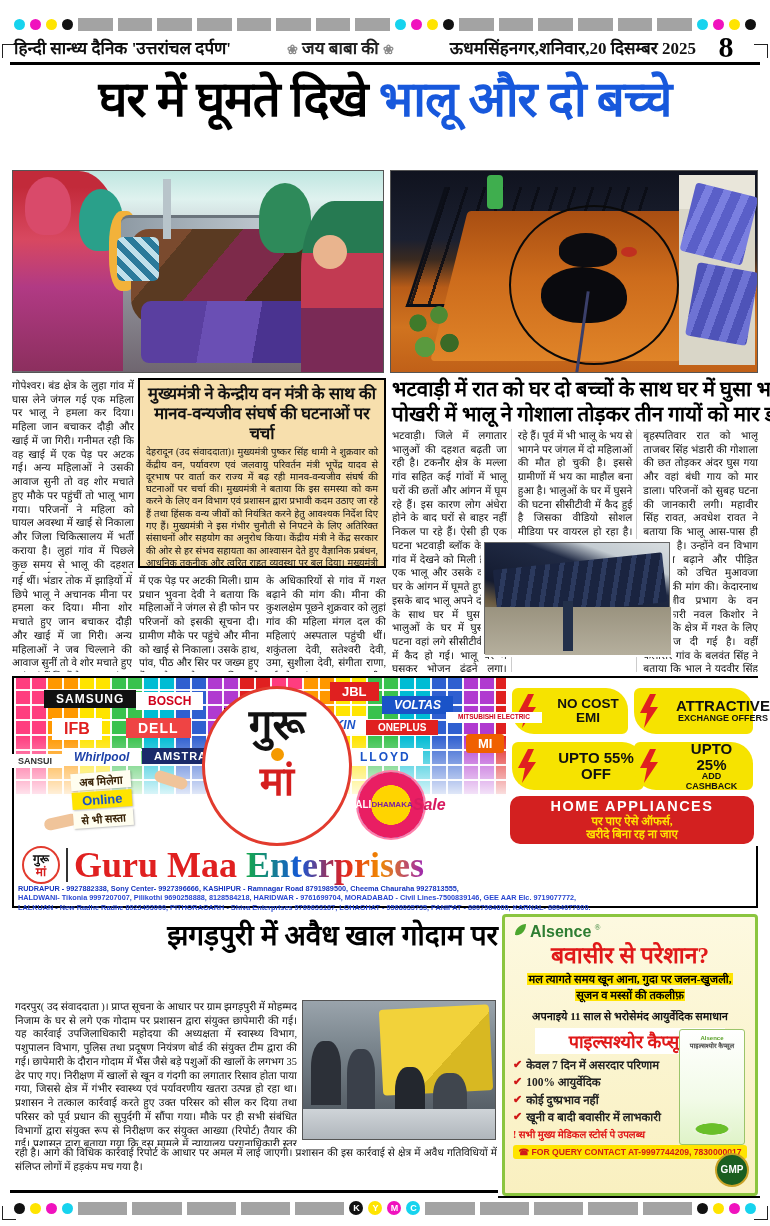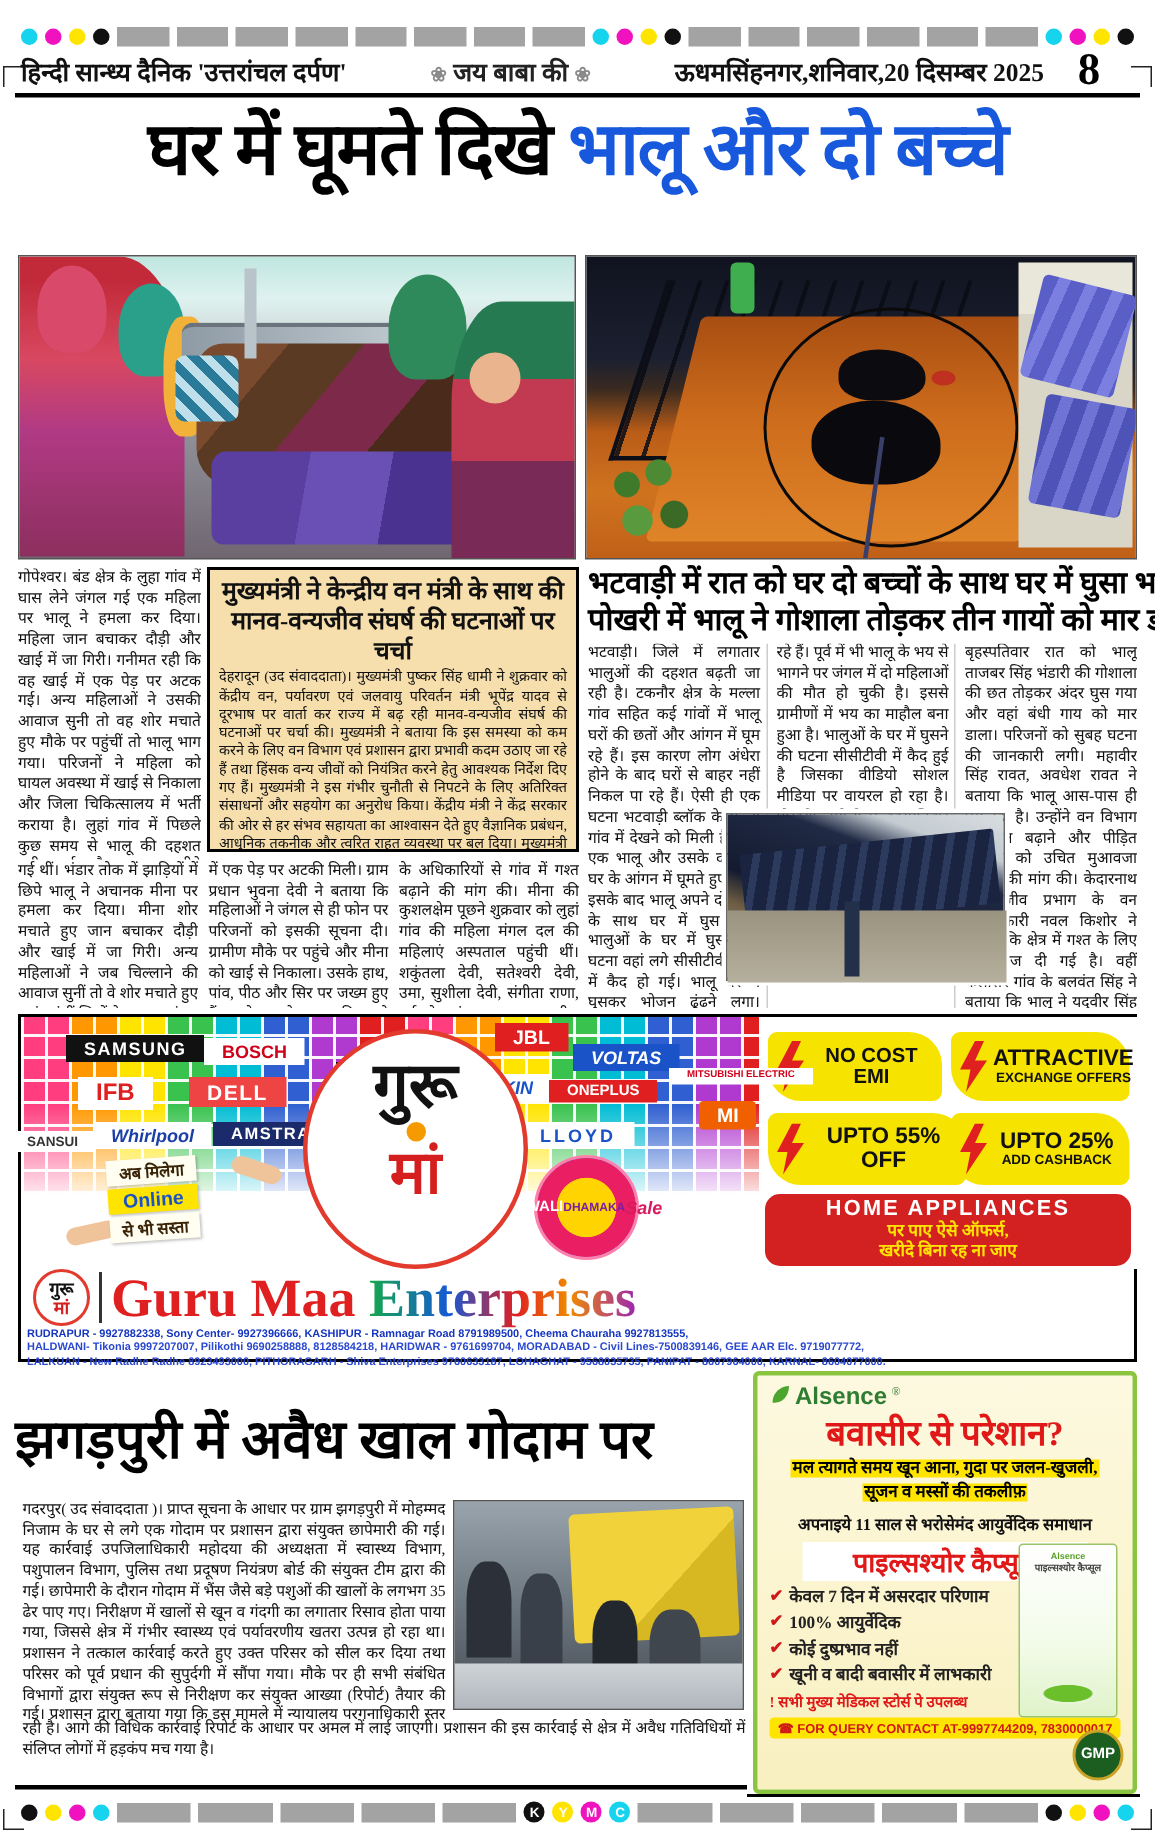--- a/index.html
+++ b/index.html
@@ -89,24 +89,24 @@
   .guru-circle .t2 { font-family:"Liberation Serif",serif; font-weight:bold; font-size:40px; line-height:1; color:#d51e1e; }
   .online-stack { position:absolute; left:58px; top:92px; z-index:4; transform:rotate(-4deg); }
   .online-stack .oc { padding:1px 8px; font-weight:bold; text-align:center; margin-top:2px; box-shadow:1px 1px 2px rgba(0,0,0,.25); }
   .oc1 { background:#fffef0; color:#3a2408; font-size:11px; font-family:"Liberation Serif",serif; }
   .oc2 { background:#ffe400; color:#1a53c8; font-size:13px; font-family:"Liberation Sans",sans-serif; }
   .oc3 { background:#fffef0; color:#3a2408; font-size:11px; font-family:"Liberation Serif",serif; }
   .hand { position:absolute; width:34px; height:12px; background:#f0c49a; border-radius:6px; }
   .diwali { position:absolute; left:344px; top:94px; width:66px; height:66px; border-radius:50%; background:radial-gradient(circle at 50% 50%, #ffd400 0 42%, #e91e63 43% 70%, #7b1fa2 71% 100%); z-index:4; display:flex; flex-direction:row; align-items:center; justify-content:center; box-shadow:0 0 0 2px #ff80ab; }
   .diwali .d1 { color:#fff; font-weight:bold; font-size:10px; line-height:1; }
   .diwali .d2 { color:#7b1fa2; font-weight:bold; font-size:8px; line-height:1.1; }
-  .diwali .d3 { color:#d81b60; font-weight:bold; font-size:12px; font-style:italic; line-height:1; }
+  .diwali .d3 { color:#d81b60; font-weight:bold; font-size:16px; font-style:italic; line-height:1; }
 
   .offers-panel { position:absolute; left:492px; top:0; width:252px; height:168px; background:#fff; }
-  .offer { position:absolute; background:#f6e300; border-radius:6px 22px 6px 22px; display:flex; align-items:center; padding:20px 6px; gap:4px; }
+  .offer { position:absolute; background:#f6e300; border-radius:6px 22px 6px 22px; display:flex; align-items:center; padding:20px 6px; gap:18px; }
   .offer .bolt { flex:0 0 auto; }
   .offer .ol { font-family:"Liberation Sans",sans-serif; font-weight:bold; color:#111; text-align:center; width:100%; line-height:1.05; }
   .offer1 { left:6px; top:10px; width:116px; height:46px; }
   .offer2 { left:128px; top:10px; width:119px; height:46px; }
   .offer3 { left:6px; top:64px; width:132px; height:48px; }
   .offer4 { left:128px; top:64px; width:119px; height:48px; }
   .ol-big { font-size:13.5px; } .ol-mid { font-size:15px; } .ol-sm { font-size:9px; }
   .home-box { position:absolute; left:4px; top:118px; width:244px; height:48px; background:#d32020; border-radius:10px; text-align:center; padding-top:3px; }
   .home-box .h1 { color:#fff; font-weight:bold; font-size:14.5px; letter-spacing:1.5px; line-height:1.1; font-family:"Liberation Sans",sans-serif; }
   .home-box .h2 { color:#ffe400; font-weight:bold; font-size:11.5px; line-height:1.15; font-family:"Liberation Serif",serif; }
@@ -117,21 +117,21 @@
   .company-logo .l2 { font:bold 12px/12px "Liberation Serif",serif; color:#d51e1e; }
   .company-sep { width:2px; height:34px; background:#333; margin:0 6px; }
   .company-name { font:bold 36px/1 "Liberation Serif",serif; white-space:nowrap; }
   .cn-red { color:#e02020; }
   .cn-multi { background:linear-gradient(90deg,#16a84c,#1558d6 30%,#e02020 55%,#f08a00 75%,#9c27b0 100%); -webkit-background-clip:text; background-clip:text; color:transparent;text-align:center; }
   .contacts { position:absolute; left:4px; top:206px; width:738px; font-family:"Liberation Sans",sans-serif; font-weight:bold; font-size:7.3px; line-height:1.3; color:#1535c0; }
   .contacts div { white-space:nowrap; overflow:hidden; }
   .contacts .alt { color:#2a48d0; }
 
   
-  .bl-headline { position:absolute; left:10px; top:938px; width:488px; text-align:left; font-weight:bold; font-size:36px; line-height:1.25; color:#000; white-space:nowrap; }
+  .bl-headline { position:absolute; left:10px; top:918px; width:488px; text-align:right; font-weight:bold; font-size:28px; line-height:1.25; color:#000; white-space:nowrap; }
   .bl-body { position:absolute; left:15px; top:1000px; width:282px; height:146px; overflow:hidden; }
   .photo-raid { left:302px; top:1000px; width:194px; height:140px; background:linear-gradient(180deg,#9aa4ac 0%,#7d8890 30%,#5d666e 70%,#454c54 100%); }
   .bl-tail { position:absolute; left:15px; top:1146px; width:482px; height:38px; overflow:hidden; }
 
   
   .alsence { position:absolute; left:502px; top:914px; width:256px; height:282px; background:linear-gradient(180deg,#fdf9e0,#f9f0c0); border:3px solid #8bc53f; border-radius:4px; padding:6px 8px; font-family:"Liberation Serif",serif; }
   .als-brand { display:flex; align-items:flex-start; gap:3px; }
   .als-brand .bn { color:#2e7d32; font-weight:bold; font-size:16px; font-family:"Liberation Sans",sans-serif; }
   .als-brand .reg { font-size:8px; color:#2e7d32; }
   .als-head { color:#e01818; font-weight:bold; font-size:23px; text-align:center; line-height:1.1; margin:2px 0 4px; }

